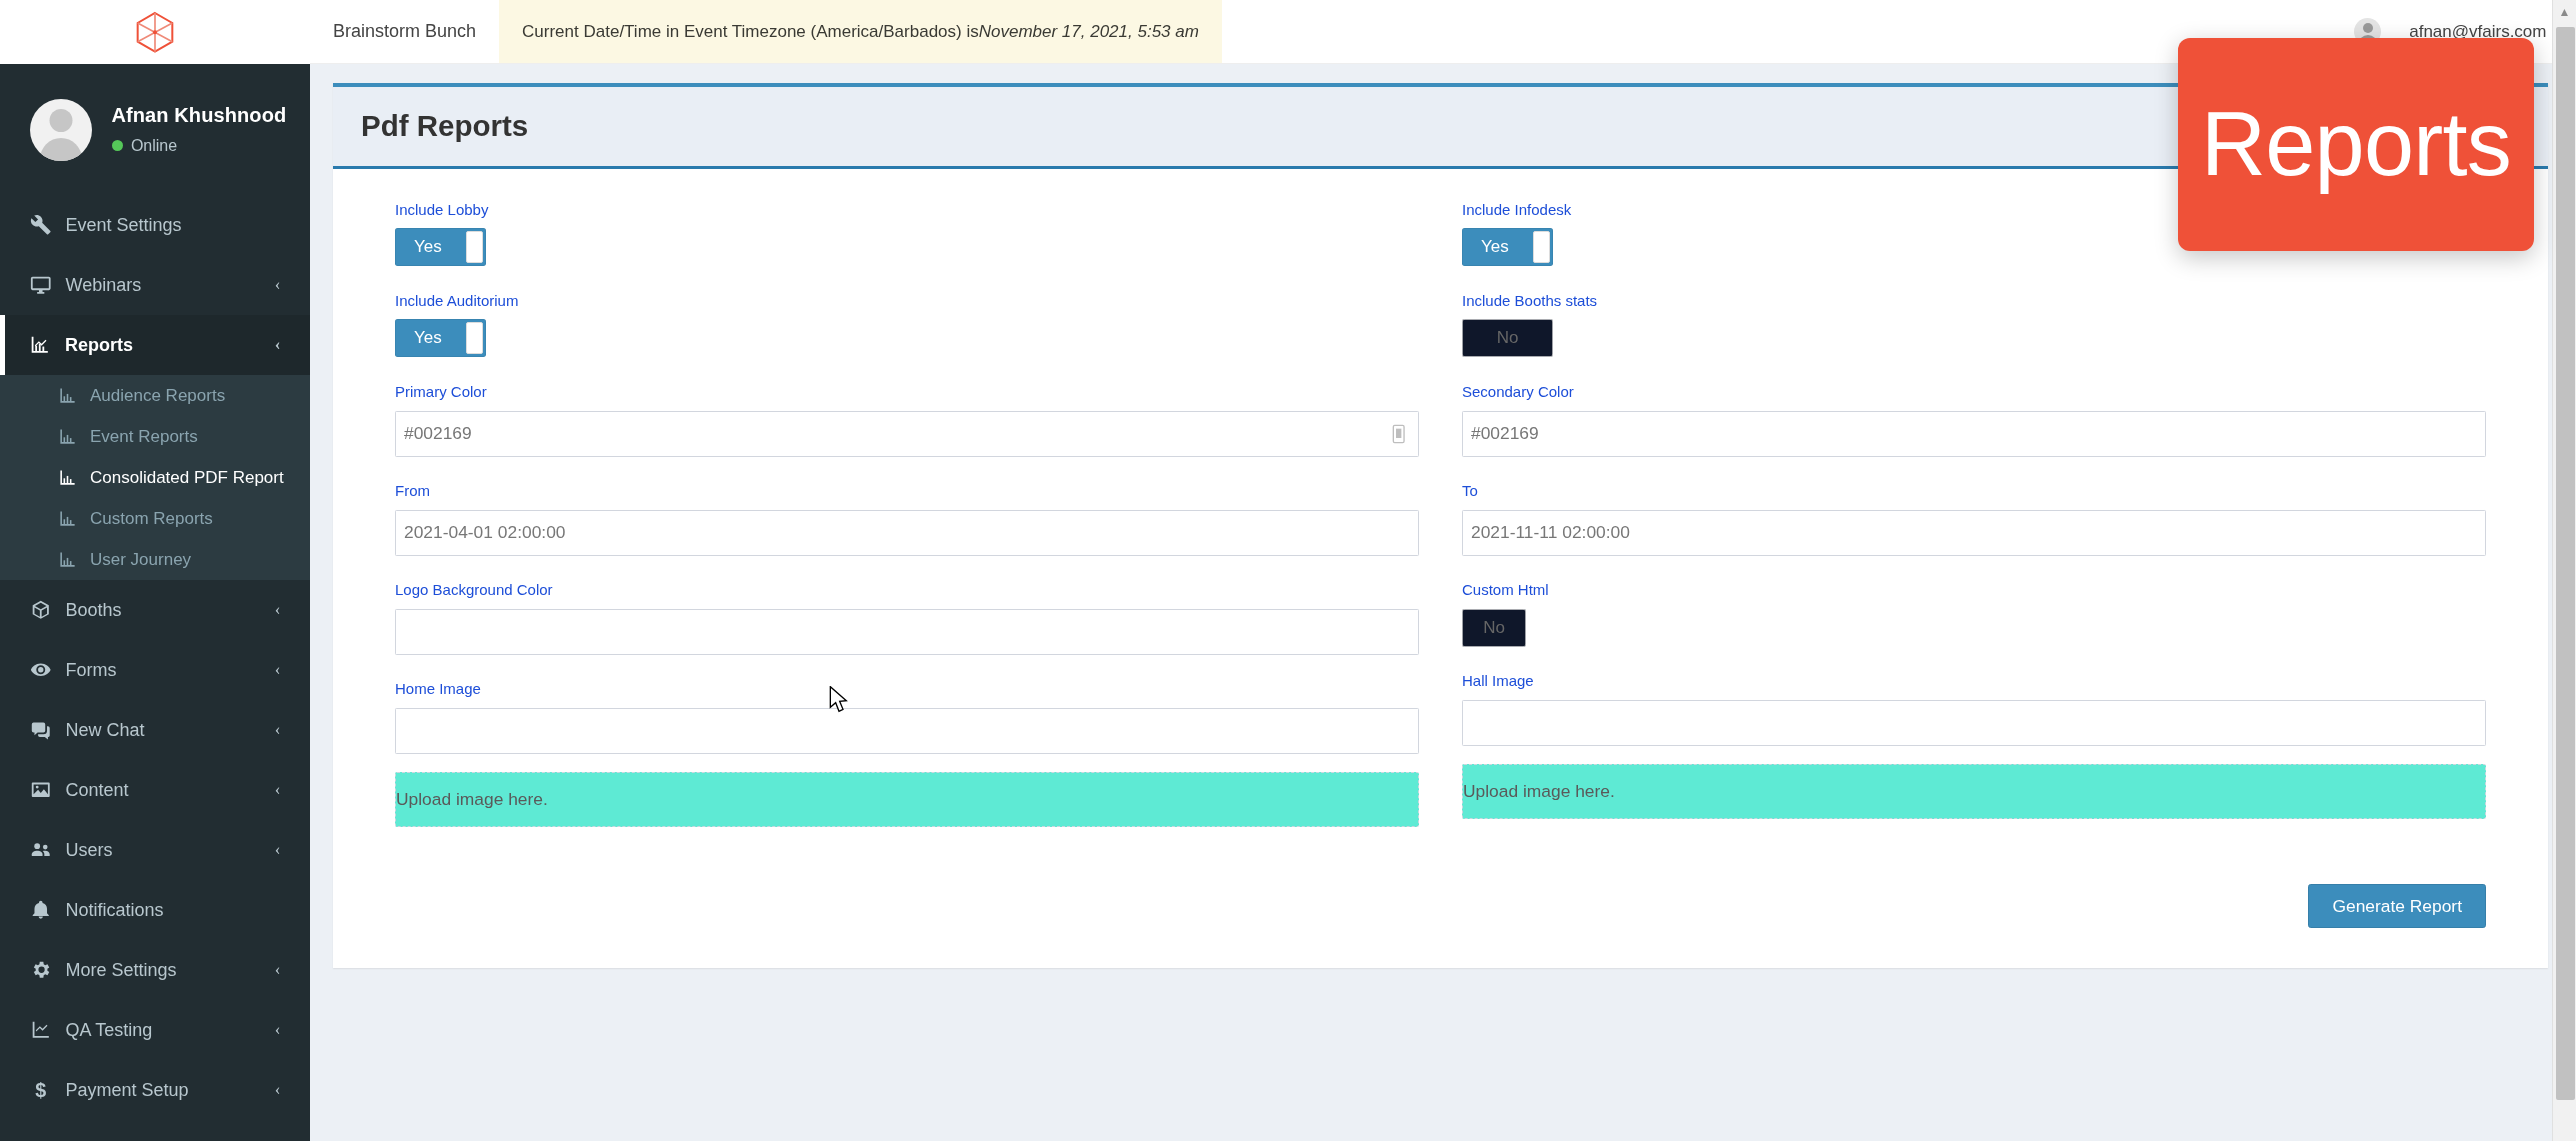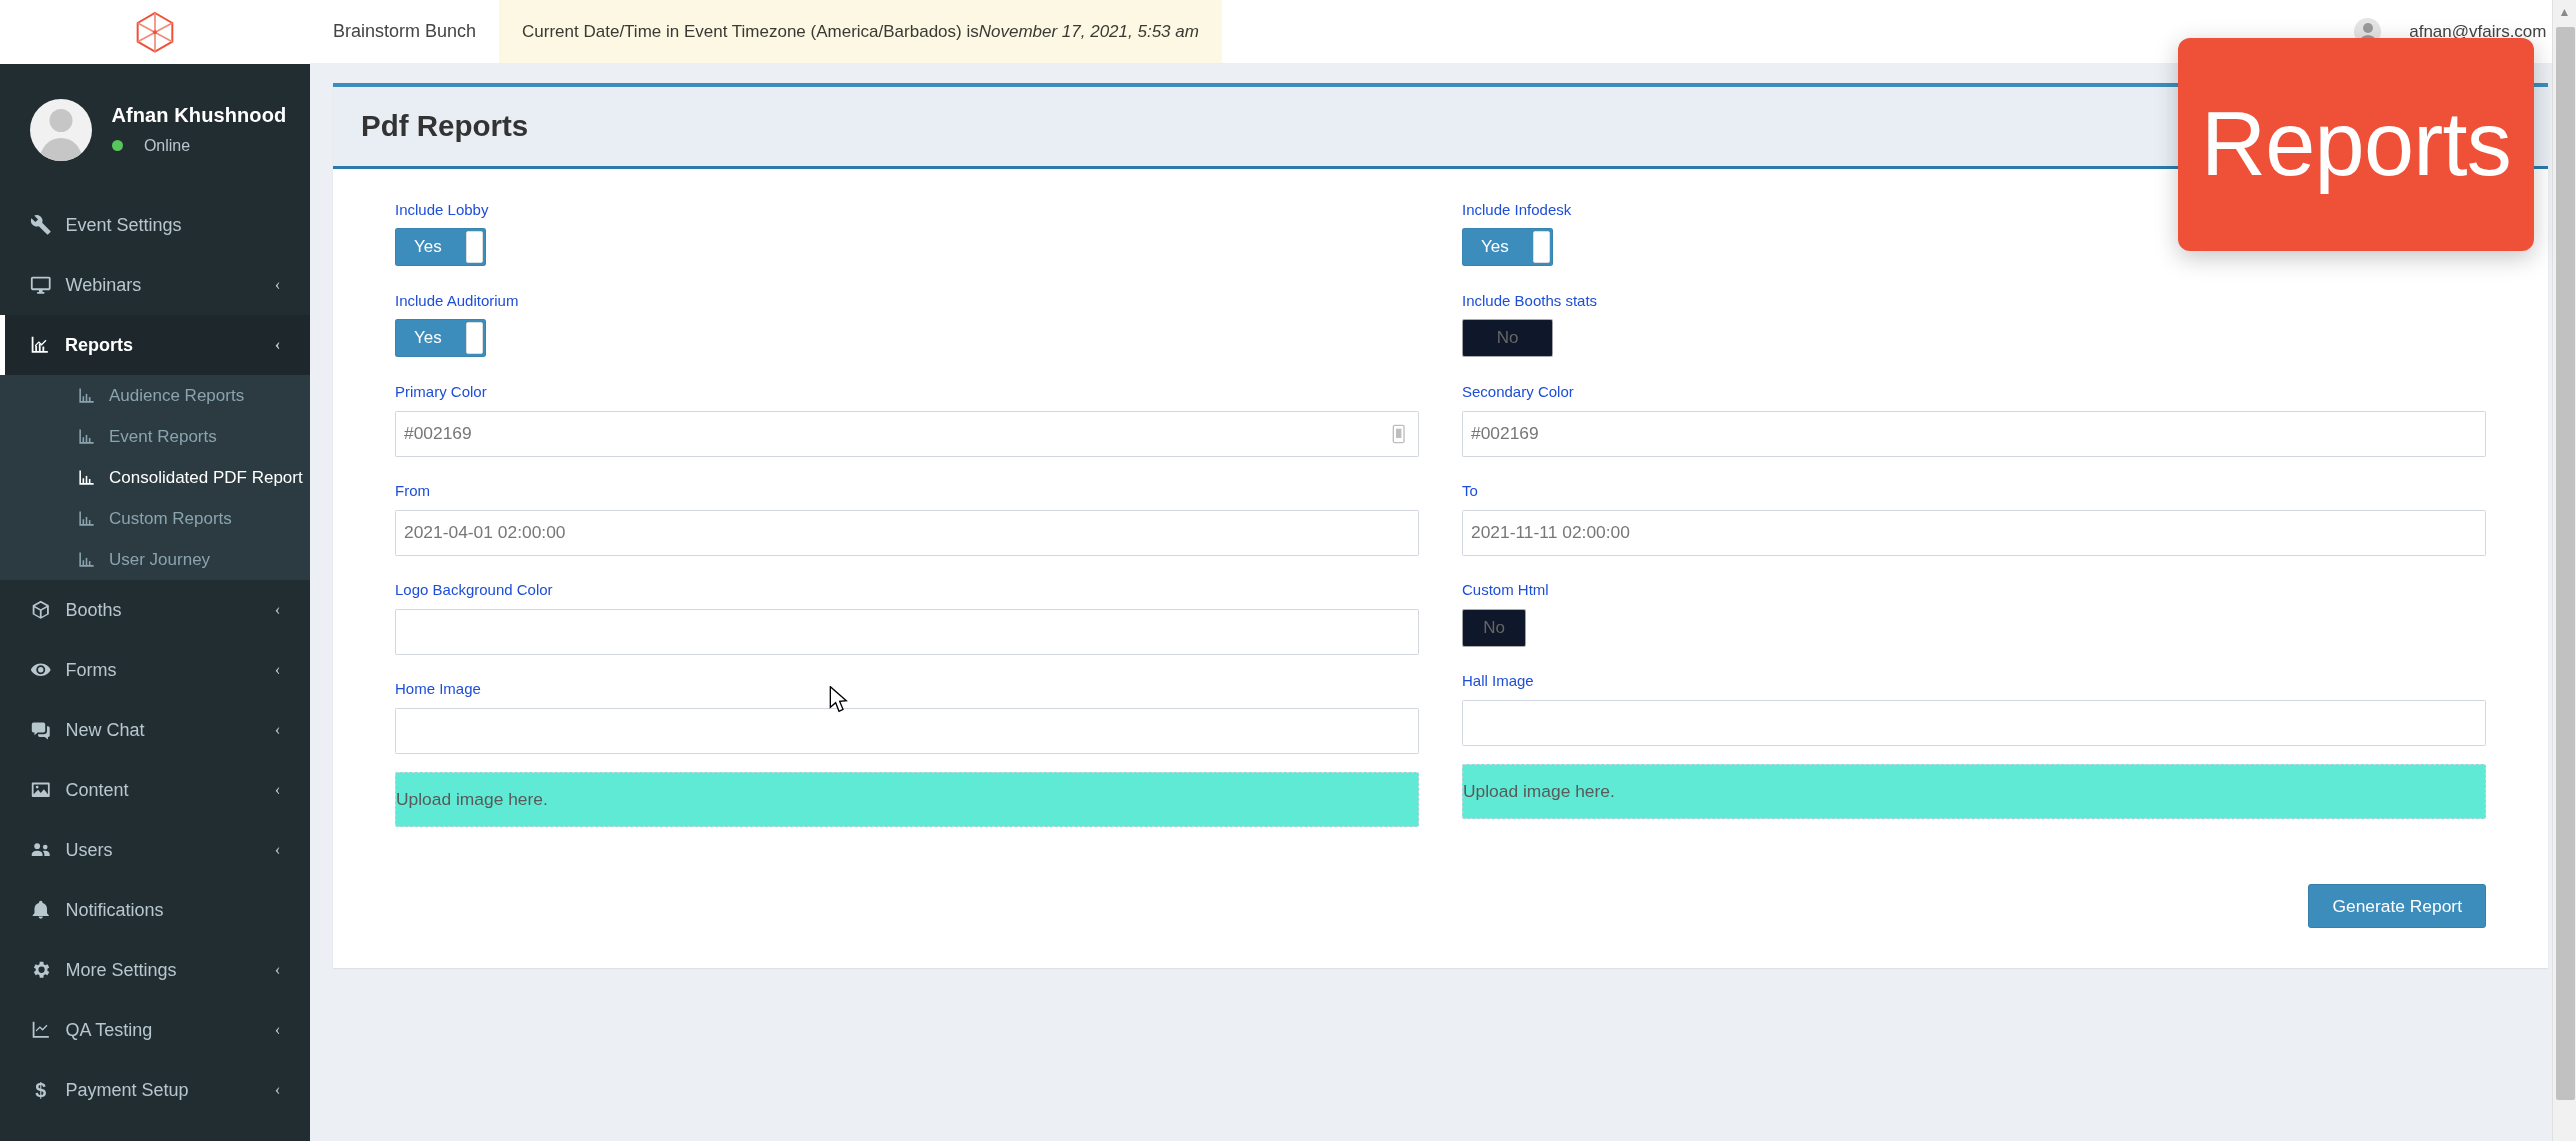--- a/index.html
+++ b/index.html
@@ -34,21 +34,21 @@
   .avatar .head {
     position: absolute; top: 10.7px; left: 50%; transform: translateX(-50%);
     width: 23px; height: 23px; border-radius: 50%; background: #c6c6c6;
   }
   .avatar .body {
     position: absolute; bottom: -4px; left: 50%; transform: translateX(-50%);
     width: 42px; height: 27px; border-radius: 21.5px 21.5px 0 0; background: #c6c6c6;
   }
   .profile-txt { display: flex; flex-direction: column; gap: 9.4px; }
   .profile-name { color: #ffffff; font-size: 20px; font-weight: bold; letter-spacing: 0.1px; }
-  .profile-status { color: #b8c7ce; font-size: 16px; display: flex; align-items: center; gap: 21px; }
+  .profile-status { color: #b8c7ce; font-size: 16px; display: flex; align-items: center; gap: 8px; }
   .dot-online { width: 11.4px; height: 11.4px; border-radius: 50%; background: #55c759; display: inline-block; }
 
   .nav { list-style: none; }
   .nav-item {
     display: flex; align-items: center; height: 60px;
     padding: 0 29.5px 0 29.5px; color: #b8c7ce; font-size: 18px;
     position: relative; cursor: pointer;
   }
   .nav-item .ico { width: 36px; flex: 0 0 36px; display: flex; align-items: center; color: #b8c7ce; }
   .nav-item .ico svg { width: 21.5px; height: 21.5px; fill: currentColor; }
@@ -56,21 +56,21 @@
   .nav-item .chev { font-size: 17px; color: #b8c7ce; font-family: "Liberation Serif", serif; }
   .nav-item.active {
     background: #1e282c; color: #ffffff; font-weight: bold;
     border-left: 5.4px solid #ffffff; padding-left: 24px;
   }
   .nav-item.active .ico { color: #ffffff; }
 
   .subnav { list-style: none; background: #2c3b41; }
   .subnav-item {
     display: flex; align-items: center; height: 41px;
-    padding-left: 77px; color: #8aa4af; font-size: 17px; cursor: pointer;
+    padding-left: 58px; color: #8aa4af; font-size: 17px; cursor: pointer;
   }
   .subnav-item .ico { width: 32px; flex: 0 0 32px; display: flex; align-items: center; }
   .subnav-item .ico svg { width: 19px; height: 19px; fill: currentColor; }
   .subnav-item.active { color: #ffffff; font-weight: normal; }
 
   
   .main { flex: 1; height: 1142px; background: #ecf0f5; position: relative; overflow: hidden; }
 
   .topbar {
     height: 64px; background: #ffffff; display: flex; align-items: stretch;

